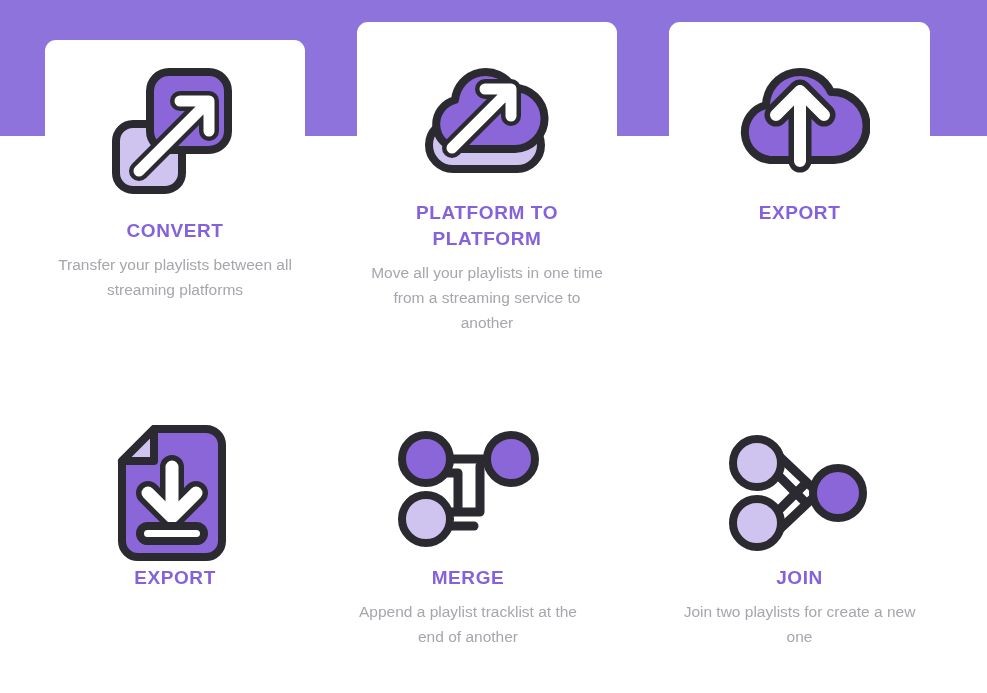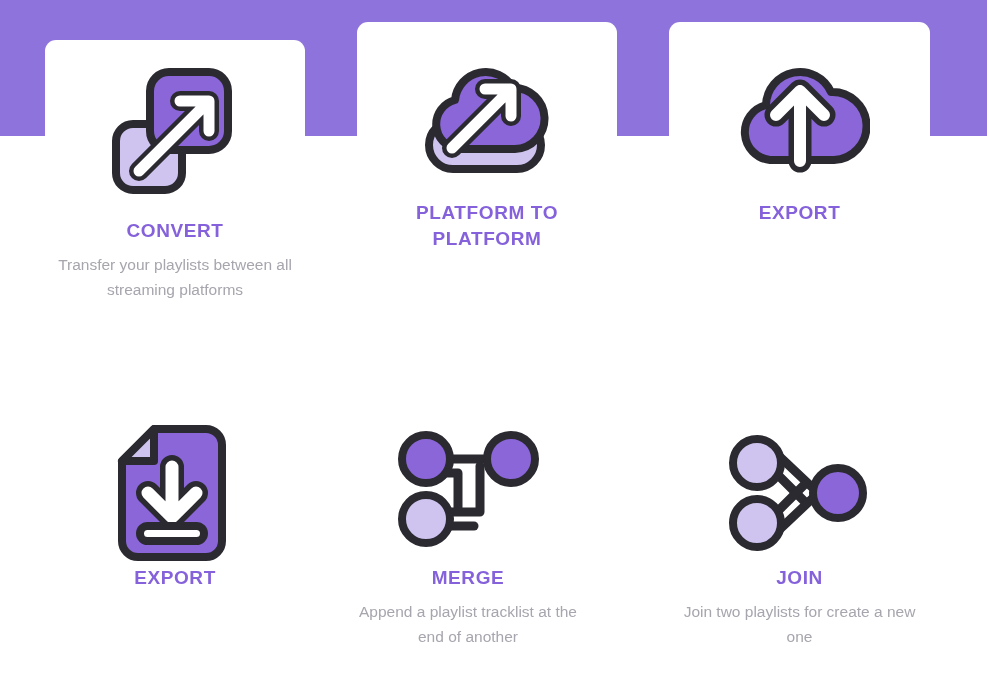--- a/index.html
+++ b/index.html
@@ -134,20 +134,21 @@
             <path d="M41 108
                      a25 25 0 0 1 -3 -49
                      a31 31 0 0 1 58 -12
                      a25 25 0 0 1 2 61 z" fill="#8a66d8"></path>
             <path d="M35 107 L94 48 M94 48 L94 75 M94 48 L68 48" fill="none" stroke-width="20"></path>
             <path d="M35 107 L94 48 M94 48 L94 75 M94 48 L68 48" fill="none" stroke="#ffffff" stroke-width="11"></path>
           </g>
         </svg>
       </div>
       <div class="feature-title">PLATFORM TO PLATFORM</div>
+      <div class="feature-desc">Move all your playlists in one time from a streaming service to another</div>
     </div>
 
     <div class="card card-3">
       <div class="icon-wrap icon-top">
         <svg width="140" height="140" viewBox="0 0 140 140">
           <g stroke="#2b2a31" stroke-width="8" stroke-linejoin="round" stroke-linecap="round">
             <path d="M40 119
                      a28 28 0 0 1 -4 -55
                      a34 34 0 0 1 65 -13
                      a28 28 0 0 1 3 68 z" fill="#8a66d8"></path>

